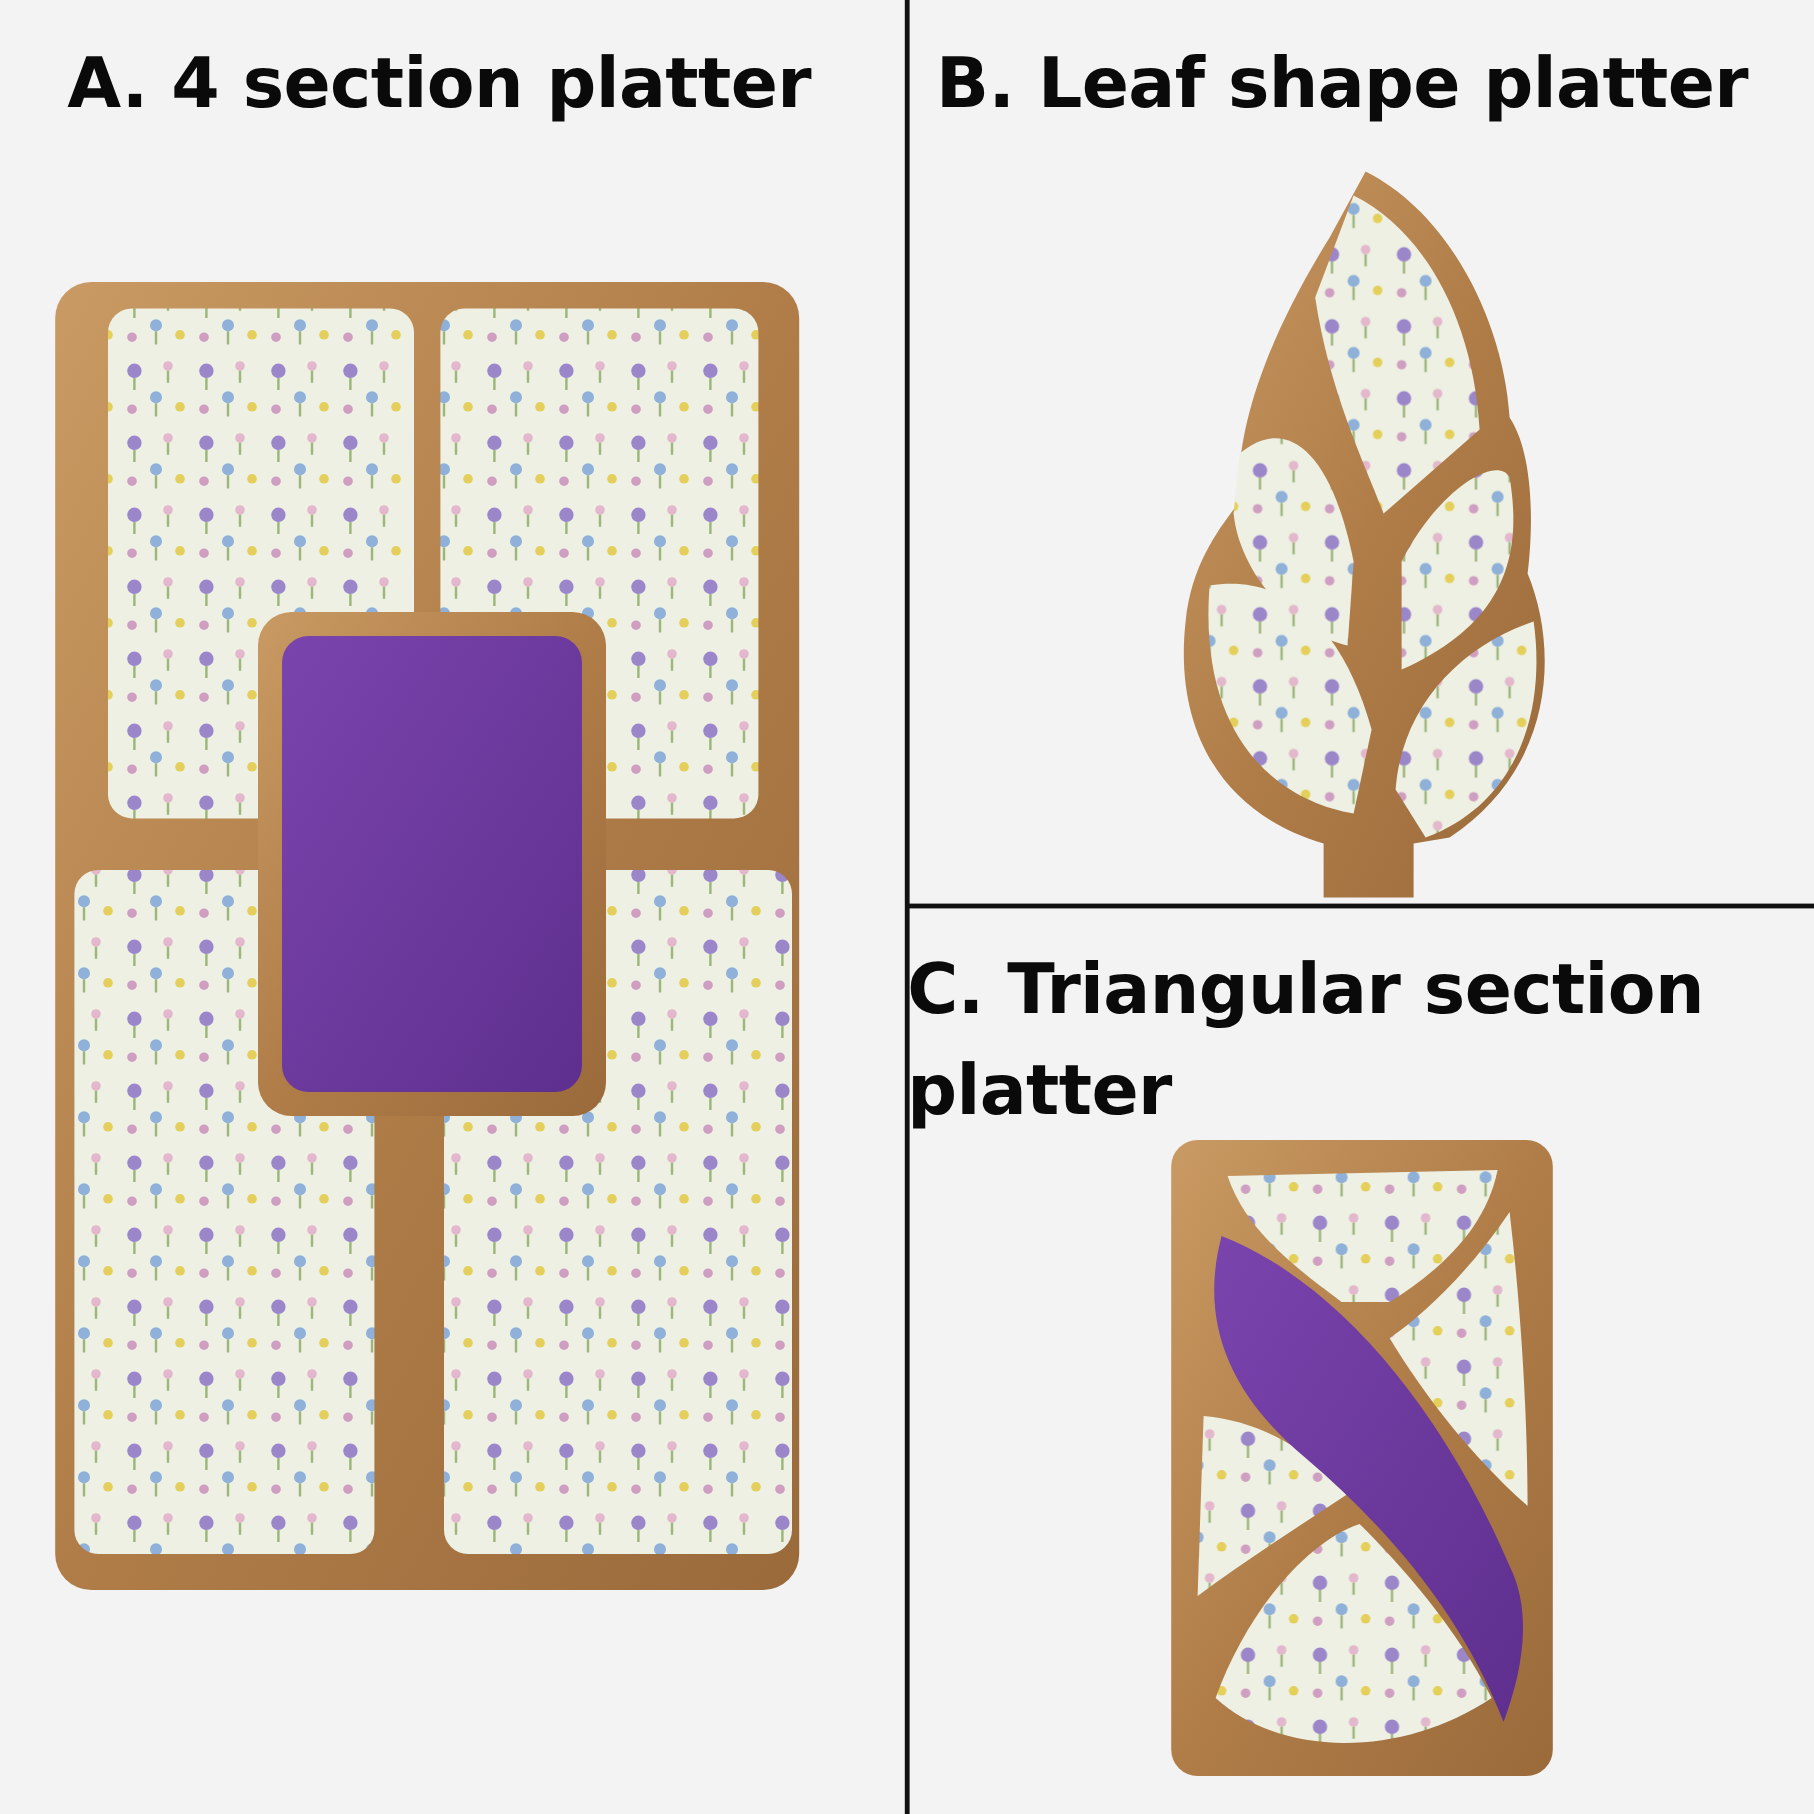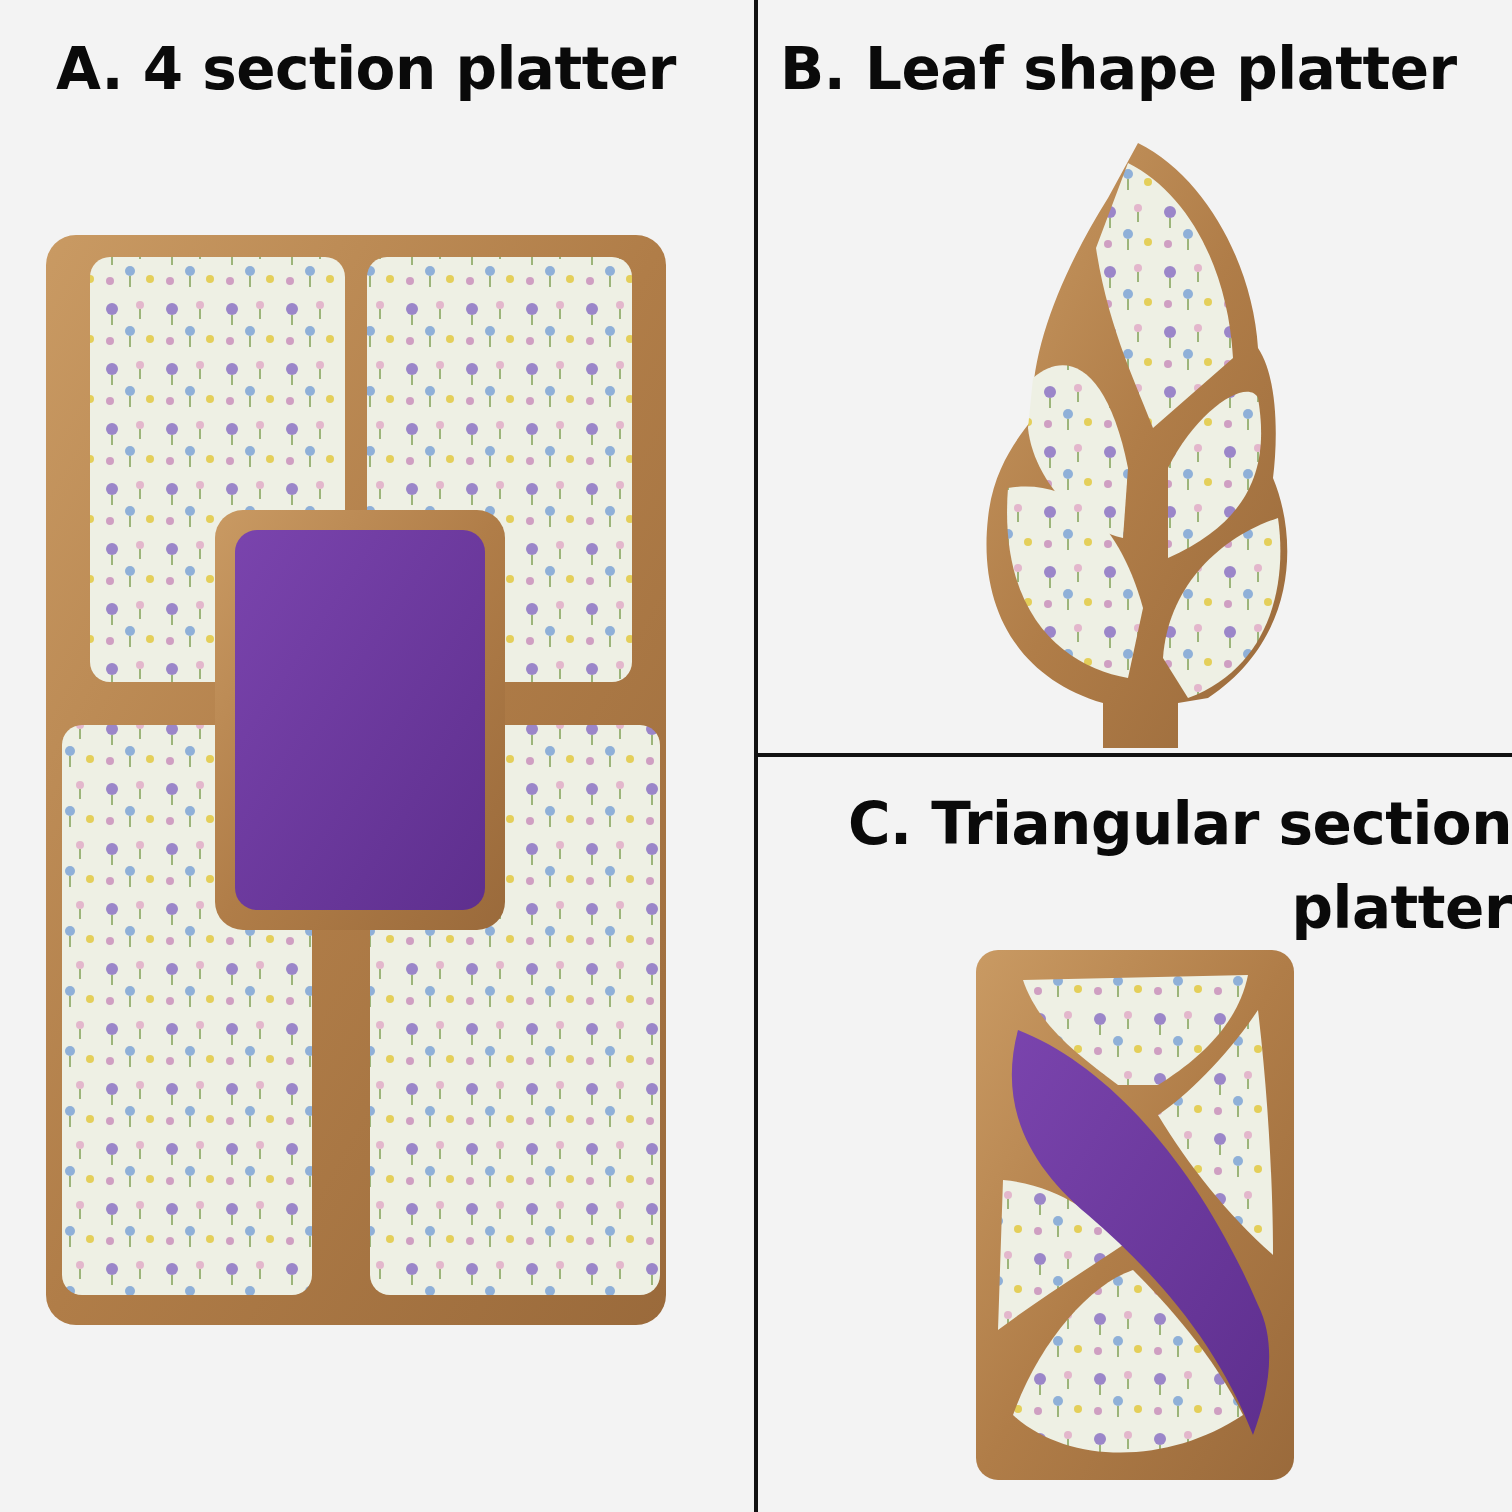--- a/index.html
+++ b/index.html
@@ -9,21 +9,21 @@
       font-family: "DejaVu Sans", sans-serif;
     }
     .divider-v { position: absolute; left: 754px; top: 0; width: 4px; height: 1512px; background: #111; }
     .divider-h { position: absolute; left: 756px; top: 753px; width: 756px; height: 4px; background: #111; }
     .label {
       position: absolute; color: #0a0a0a; font-weight: bold; font-size: 58px;
       letter-spacing: -0.5px; white-space: nowrap; line-height: 1.1;
     }
     .label-a { left: 56px; top: 38px; text-align: center; }
     .label-b { left: 764px; top: 38px; margin-left: 16px; }
-    .label-c { left: 756px; width: 756px; text-align: right; top: 782px; white-space: normal; line-height: 84px; }
+    .label-c { left: 756px; width: 756px; text-align: left; top: 782px; white-space: normal; line-height: 84px; }
     .panel { position: absolute; }
     svg { display: block; }
   </style>
 </head>
 <body>
 
 <div class="divider-v"></div>
 <div class="divider-h"></div>
 
 <div class="label label-a">A. 4 section platter</div>

